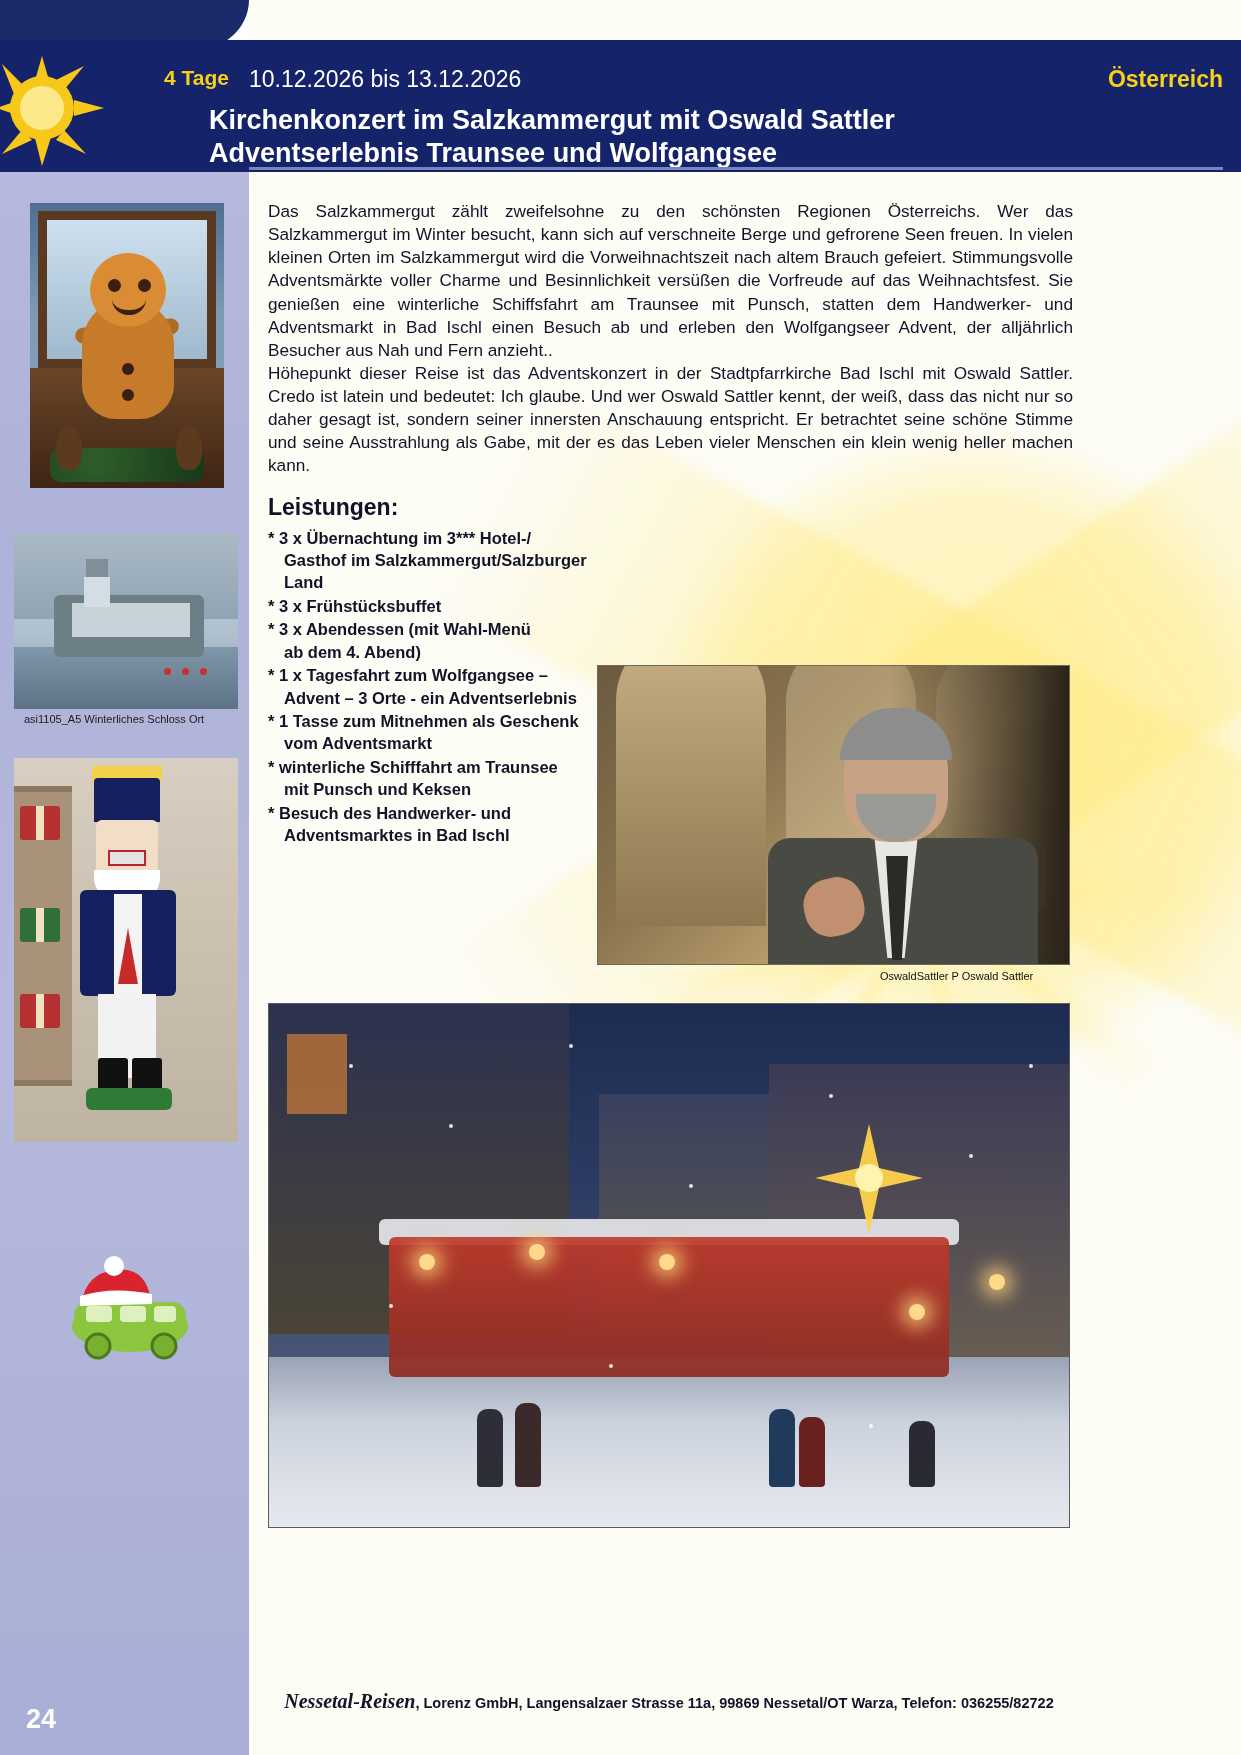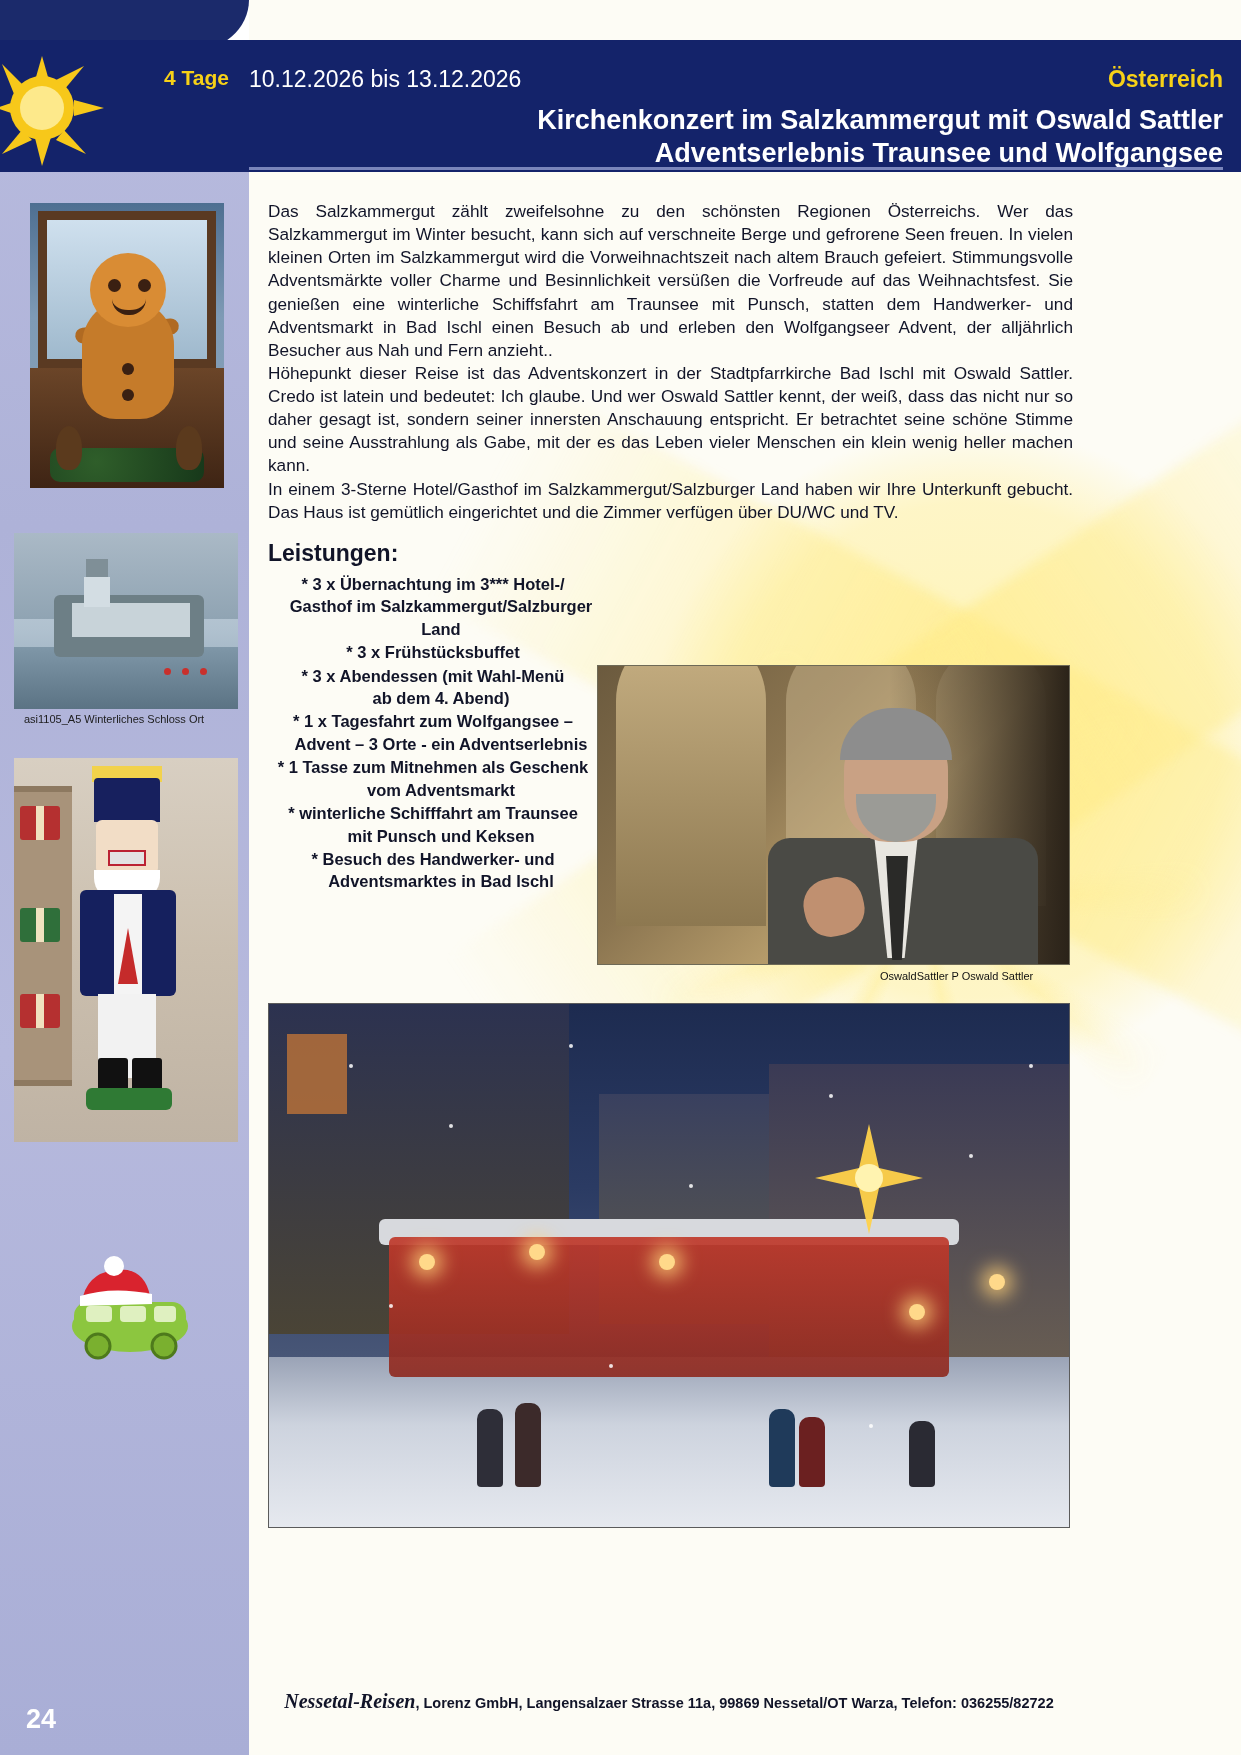--- a/index.html
+++ b/index.html
@@ -93,21 +93,21 @@
   .hdr-date {
     position:absolute; left:0; right:0; top:0; text-align:left;
     color:#ffffff; font-weight:normal; font-size:23px;
   }
   .hdr-country {
     position:absolute; right:0; top:0;
     color:#f7d117; font-weight:bold; font-size:23px;
   }
   .hdr-title {
     position:absolute; left:-40px; right:0; top:64px;
-    text-align:right; color:#ffffff; font-weight:bold;
+    text-align:left; color:#ffffff; font-weight:bold;
     font-size:27px; line-height:1.23;
   }
   .header-underline {
     position:absolute; left:249px; right:18px; bottom:2px; height:3px;
     background:#7a85bb;
   }
 
   
   .sun-logo {
     position:absolute; left:-6px; top:50px; width:130px; height:130px;
@@ -189,21 +189,21 @@
     text-align:justify;
   }
   .body-text p { margin:0; }
   .leistungen-h {
     margin-top:16px; font-size:23px; font-weight:bold; color:#111428;
   }
   .leist-list {
     margin-top:6px; width:330px;
     font-size:16.5px; font-weight:bold; color:#111428; line-height:1.36;
   }
-  .leist-item { margin-bottom:1px;text-align:center; }
+  .leist-item { margin-bottom:1px; }
   .leist-sub { padding-left:16px; display:block; }
 
   
   .photo-oswald {
     position:absolute; left:597px; top:665px; width:473px; height:300px;
     overflow:hidden; z-index:6; border:1px solid #6e6a57;
   }
   .os-bg { position:absolute; inset:0; background:linear-gradient(135deg,#6b5a3e 0%, #8b7550 35%, #b59b6a 60%, #6a5942 100%); }
   .os-arch {
     position:absolute; left:18px; top:-40px; width:150px; height:300px;
@@ -361,21 +361,20 @@
         <path d="M8 14 L30 36 L20 44 Z"></path>
       </g>
       <circle cx="48" cy="58" r="22" fill="#fde98b"></circle>
     </svg>
   </div>
 
   <div class="main">
     <div class="body-text">
       <p>Das Salzkammergut zählt zweifelsohne zu den schönsten Regionen Österreichs. Wer das Salzkammergut im Winter besucht, kann sich auf verschneite Berge und gefrorene Seen freuen. In vielen kleinen Orten im Salzkammergut wird die Vorweihnachtszeit nach altem Brauch gefeiert. Stimmungsvolle Adventsmärkte voller Charme und Besinnlichkeit versüßen die Vorfreude auf das Weihnachtsfest. Sie genießen eine winterliche Schiffsfahrt am Traunsee mit Punsch, statten dem Handwerker- und Adventsmarkt in Bad Ischl einen Besuch ab und erleben den Wolfgangseer Advent, der alljährlich Besucher aus Nah und Fern anzieht..</p>
       <p>Höhepunkt dieser Reise ist das Adventskonzert in der Stadtpfarrkirche Bad Ischl mit Oswald Sattler. Credo ist latein und bedeutet: Ich glaube. Und wer Oswald Sattler kennt, der weiß, dass das nicht nur so daher gesagt ist, sondern seiner innersten Anschauung entspricht. Er betrachtet seine schöne Stimme und seine Ausstrahlung als Gabe, mit der es das Leben vieler Menschen ein klein wenig heller machen kann.</p>
-      <p>In einem 3-Sterne Hotel/Gasthof im Salzkammergut/Salzburger Land haben wir Ihre Unterkunft gebucht. Das Haus ist gemütlich eingerichtet und die Zimmer verfügen über DU/WC und TV.</p>
     </div>
 
     <div class="leistungen-h">Leistungen:</div>
     <div class="leist-list">
       <div class="leist-item">
         <span>* 3 x Übernachtung im 3*** Hotel-/</span>
         <span class="leist-sub">Gasthof im Salzkammergut/Salzburger Land</span>
       </div>
       <div class="leist-item">
         <span>* 3 x Frühstücksbuffet</span>

